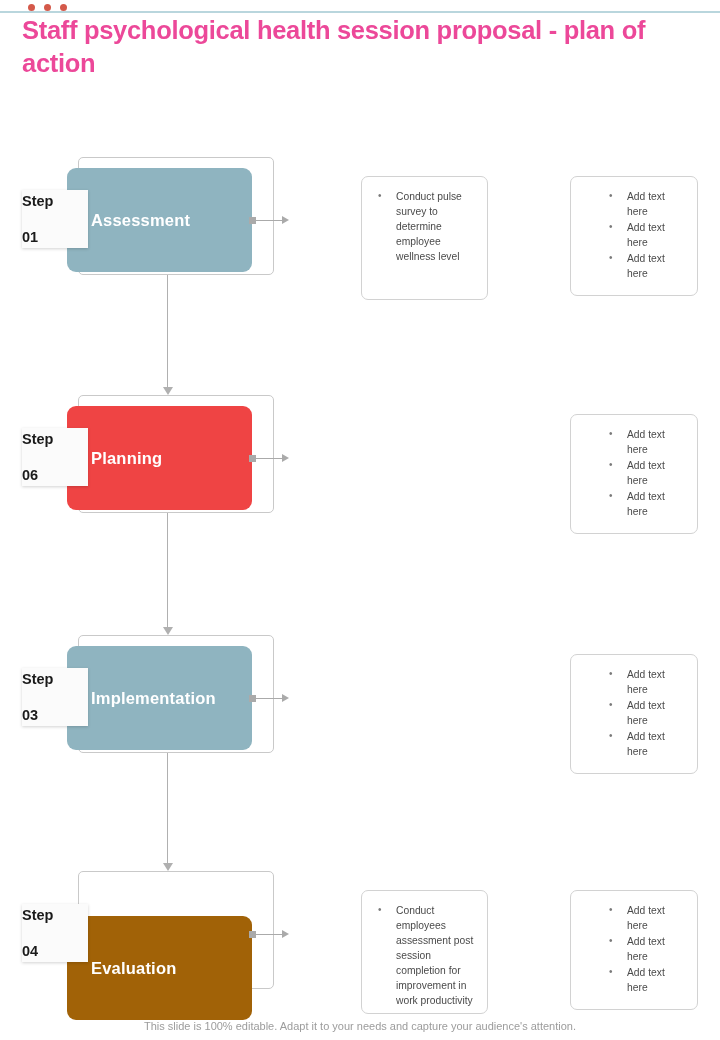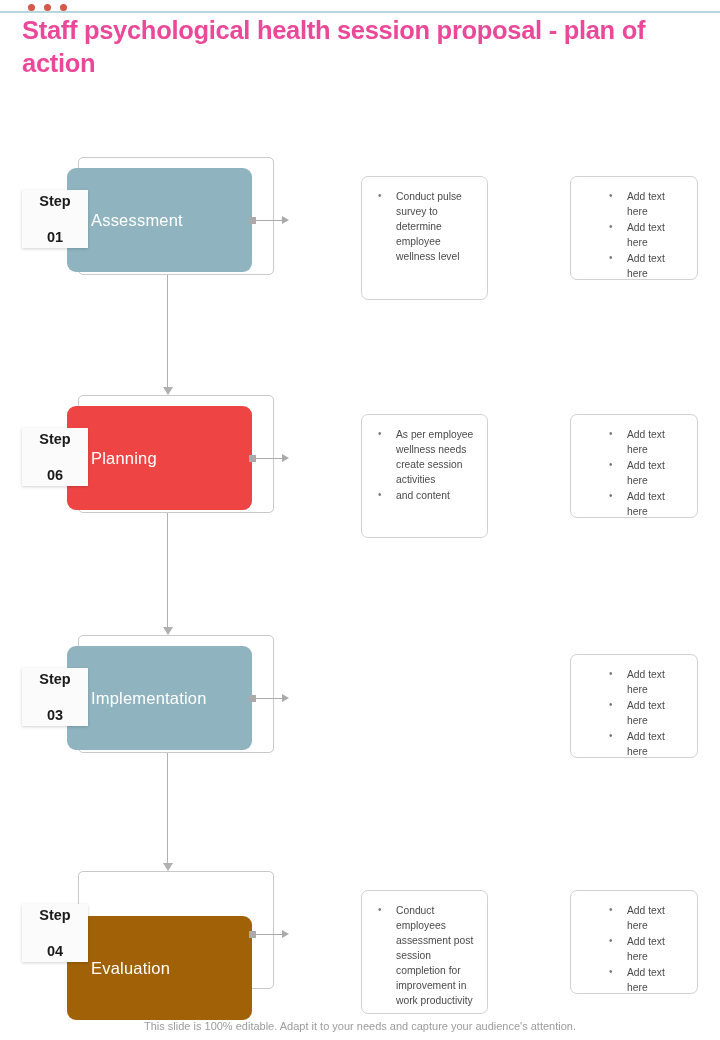--- a/index.html
+++ b/index.html
@@ -43,31 +43,31 @@
   .block {
     position: absolute; left: 67px; top: 0px;
     width: 185px; height: 104px;
     border-radius: 9px;
     display: flex; align-items: center;
   }
   .block.blue { background: #8fb4c0; }
   .block.red  { background: #d24b39; }
   .block-label {
     margin-left: 24px;
-    font-size: 16.5px; font-weight: normal; color: #ffffff;
+    font-size: 16.5px; font-weight: bold; color: #ffffff;
     letter-spacing: 0.2px;
   }
   
   .step-chip {
     position: absolute; left: 22px; top: 22px;
     width: 66px; height: 58px;
     background: #fbfbfb;
     box-shadow: 0 1px 3px rgba(0,0,0,0.18);
     display: flex; flex-direction: column;
-    align-items: center; justify-content: center;
+    justify-content: center;
     line-height: 1.12;
     gap: 20px;
   }
   .step-chip span {
     font-size: 14.5px; font-weight: bold; color: #1a1a1a;
   }
 
   
   .side-connector {
     position: absolute; left: 249px; top: 48px;
@@ -94,21 +94,21 @@
   }
 
   
   .card {
     position: absolute; top: 8px;
     border: 1px solid #d2d2d2; border-radius: 7px;
     background: #ffffff;
     padding: 13px 10px 8px 10px;
   }
   .card.mid   { left: 361px; width: 127px; height: 124px; }
-  .card.right { left: 570px; width: 128px; height: 104px; padding-left: 32px; }
+  .card.right { left: 570px; width: 128px; height: 120px; padding-left: 32px; }
 
   .bullets { list-style: none; }
   .bullets li {
     position: relative;
     padding-left: 24px;
     font-size: 10.3px; color: #4a4a4a;
     line-height: 1.45;
     margin-bottom: 1px;
   }
   .bullets li::before {
@@ -177,26 +177,20 @@
         </div>
         <div class="step-chip">
           <span>Step</span>
           <span>06</span>
         </div>
         <div class="side-connector">
           <div class="sq"></div>
           <div class="sline"></div>
           <div class="sarrow"></div>
         </div>
-        <div class="card mid">
-          <ul class="bullets">
-            <li>As per employee wellness needs create session activities</li>
-            <li>and content</li>
-          </ul>
-        </div>
         <div class="card right">
           <ul class="bullets">
             <li>Add text here</li>
             <li>Add text here</li>
             <li>Add text here</li>
           </ul>
         </div>
       </div>
       <div class="vconn" style="top: 513px; height: 121px;">
         <div class="vline" style="height: 115px;"></div>

